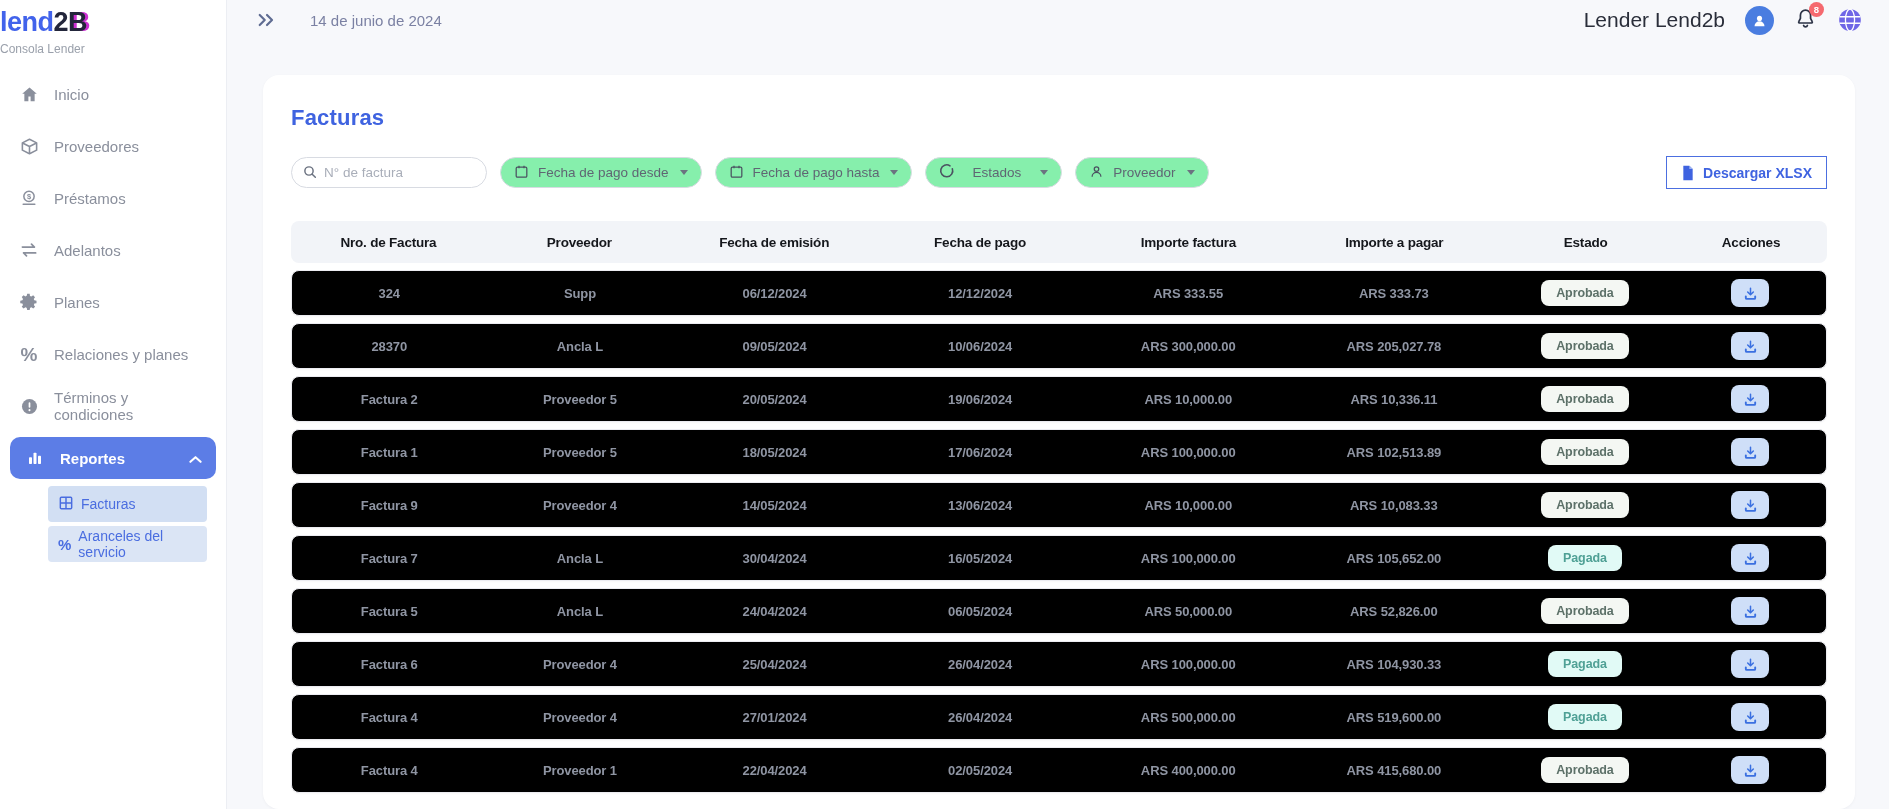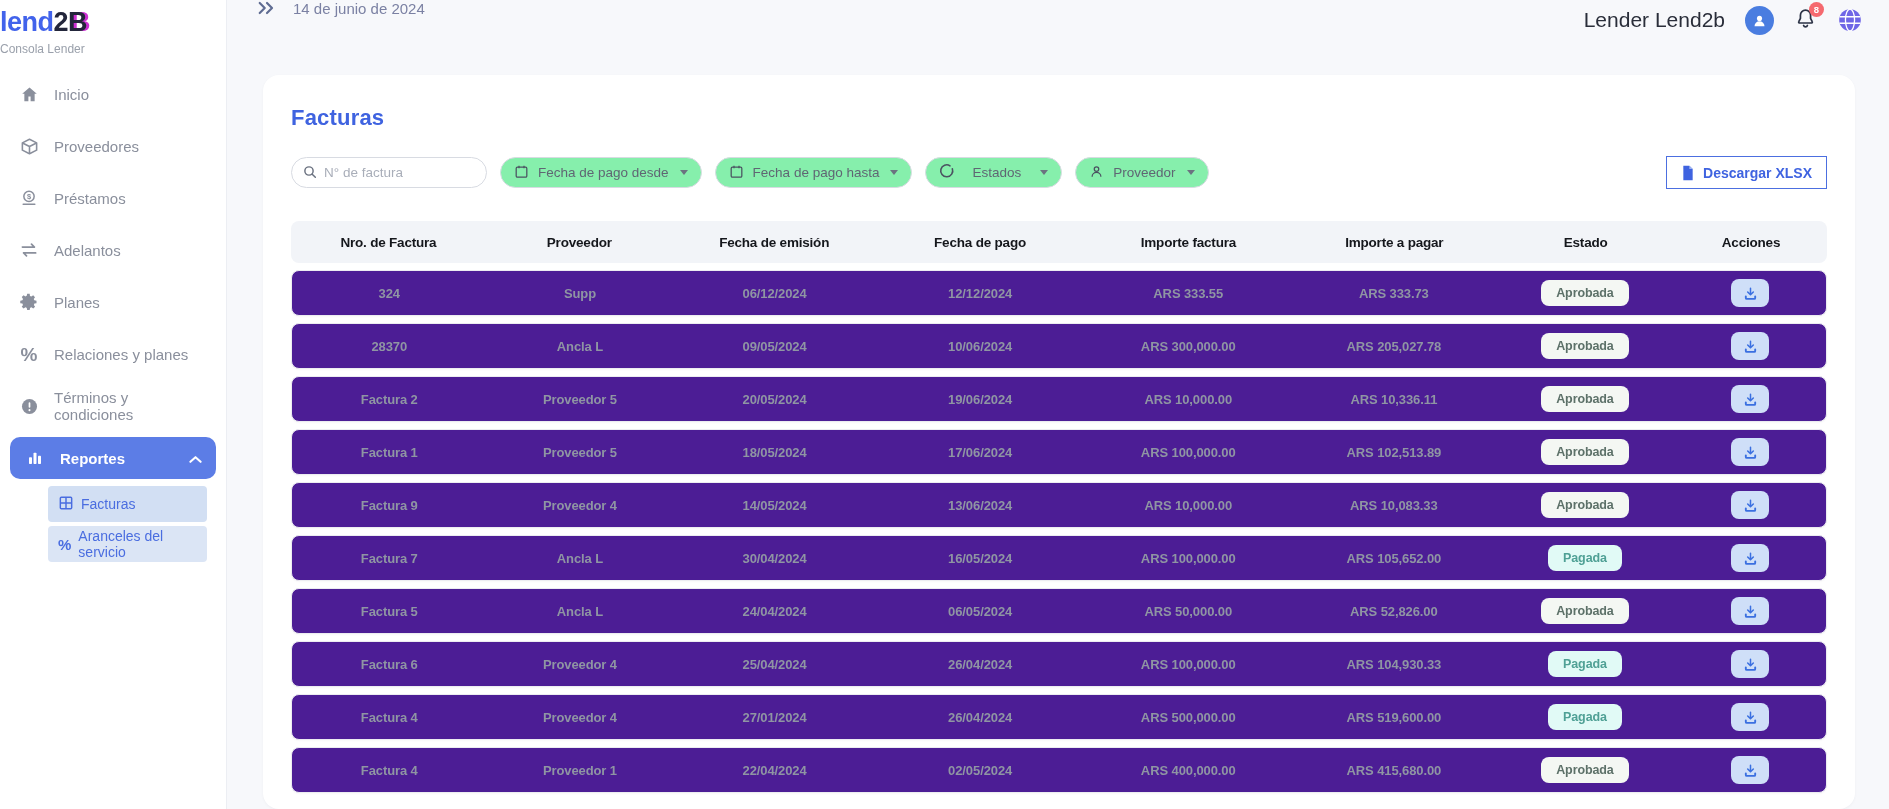--- a/index.html
+++ b/index.html
@@ -39,21 +39,21 @@
   .submenu-item {
     margin-left:48px; width:159px; height:36px; border-radius:4px;
     background:#dbe5f5; color:#4a6de0; font-size:14px;
     display:flex; align-items:center; gap:7px; padding:0 10px; cursor:pointer;
   }
   .submenu-item:first-child { background:#d2dff3; }
 
   
   .main-col { flex:1; display:flex; flex-direction:column; }
   .topbar {
-    height:40px; display:flex; padding:0 26px 0 30px;
+    height:40px; display:flex; align-items:center; padding:0 26px 0 30px;gap:17px;
   }
   .topbar-date { margin-left:16px; font-size:15px; color:#7b81a3; }
   .topbar-right { margin-left:auto; display:flex; align-items:center; gap:20px; }
   .user-name { font-size:21px; color:#2a2e3a; }
   .avatar {
     width:29px; height:29px; border-radius:50%; background:#4a7de0;
     display:flex; align-items:center; justify-content:center; cursor:pointer;
   }
   .bell-wrap { position:relative; cursor:pointer; }
   .bell-badge {
@@ -101,21 +101,21 @@
 
   
   .tgrid { display:grid; grid-template-columns:195fr 187fr 203fr 209fr 208fr 204fr 179fr 152fr; align-items:center; }
   .thead {
     margin-top:32px; background:#f2f4f8; border-radius:8px; height:42px;
     font-weight:700; font-size:13.5px; color:#15171c; letter-spacing:-0.2px;
   }
   .th, .td { text-align:center; }
   .rows { display:flex; flex-direction:column; }
   .trow {
-    margin-top:7px; height:46px; background:#4c1d95;
+    margin-top:7px; height:46px; background:#000000;
     border:1px solid #ececf1; border-radius:8px;
     box-shadow:0 1px 2px rgba(16,24,40,0.03);
     font-size:13px; font-weight:600; color:#8f95a3; letter-spacing:-0.1px;
   }
   .badge {
     display:inline-block; padding:6px 15px; border-radius:8px;
     font-size:12.5px; font-weight:600;
   }
   .badge.aprobada { background:#f4f7f3; color:#5d7169; }
   .badge.pagada   { background:#e1faf6; color:#4fa095; }

